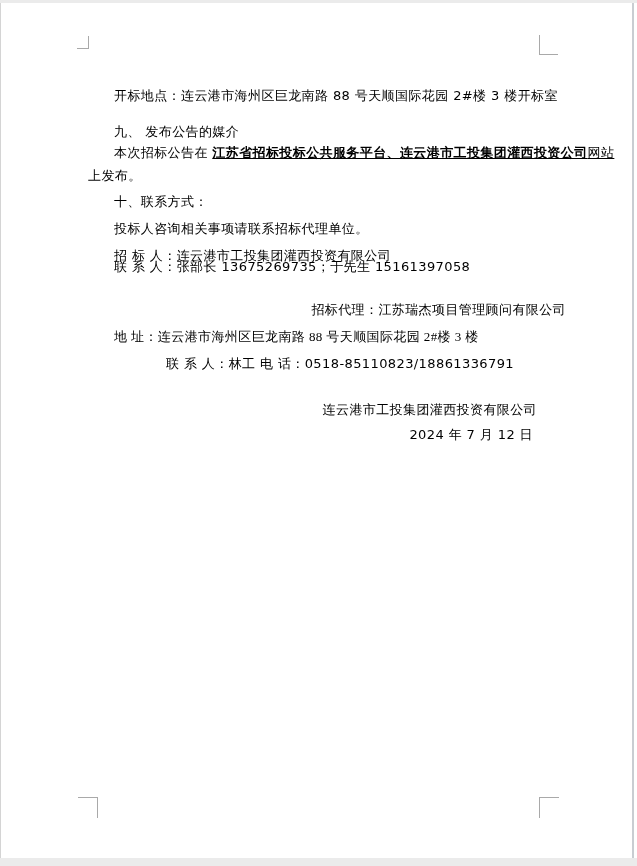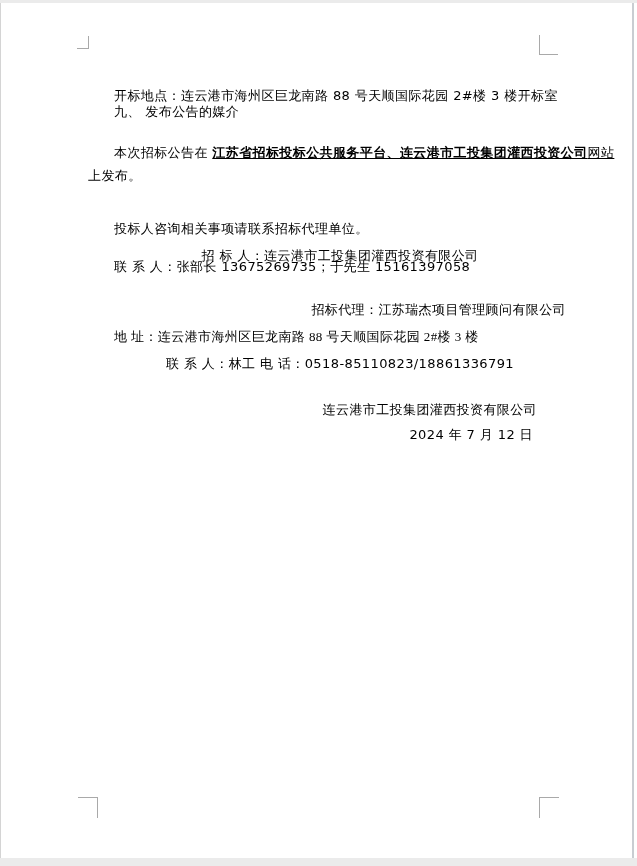--- a/index.html
+++ b/index.html
@@ -41,22 +41,23 @@
 
 <div class="crop crop-tl"></div>
 <div class="crop crop-tr"></div>
 <div class="crop crop-bl"></div>
 <div class="crop crop-br"></div>
 
 <div class="doc" id="doc-body">
   <div class="sig sig-company">连云港市工投集团灌西投资有限公司</div>
   <div class="sig sig-date">2024 年 7 月 12 日</div>
 <div class="line indent" style="top: 57px;"><span class="">开标地点：连云港市海州区巨龙南路 88 号天顺国际花园 2#楼 3 楼开标室</span></div>
-    <div class="line indent" style="top: 73px;"><span class="">九、 发布公告的媒介</span></div>
+    <div class="line indent" style="top: 93px;"><span class="">九、 发布公告的媒介</span></div>
     <div class="line" style="top: 137px;"><span class="">上发布。</span></div>
     <div class="line indent" style="top: 114px;"><span class="">本次招标公告在 </span><span class="seg-bold seg-underline">江苏省招标投标公共服务平台、连云港市工投集团灌西投资公司</span><span class="seg-underline">网站</span></div>
+    <div class="line indent" style="top: 163px;"><span class="">十、联系方式：</span></div>
     <div class="line indent" style="top: 190px;"><span class="">投标人咨询相关事项请联系招标代理单位。</span></div>
-    <div class="line indent" style="top: 217px; text-align: center;"><span class="">招 标 人：连云港市工投集团灌西投资有限公司</span></div>
+    <div class="line indent" style="top: 217px;"><span class="">招 标 人：连云港市工投集团灌西投资有限公司</span></div>
     <div class="line indent" style="top: 228px;"><span class="">联 系 人：张部长 13675269735；于先生 15161397058</span></div>
     <div class="line indent" style="top: 271px; text-align: right;"><span class="">招标代理：江苏瑞杰项目管理顾问有限公司</span></div>
     <div class="line indent" style="top: 298px; font-family: Liberation Serif, serif;"><span class="">地 址：连云港市海州区巨龙南路 88 号天顺国际花园 2#楼 3 楼</span></div>
     <div class="line indent" style="top: 325px; text-align: center;"><span class="">联 系 人：林工  电 话：0518-85110823/18861336791</span></div>
   </div>
 
 </body></html>

